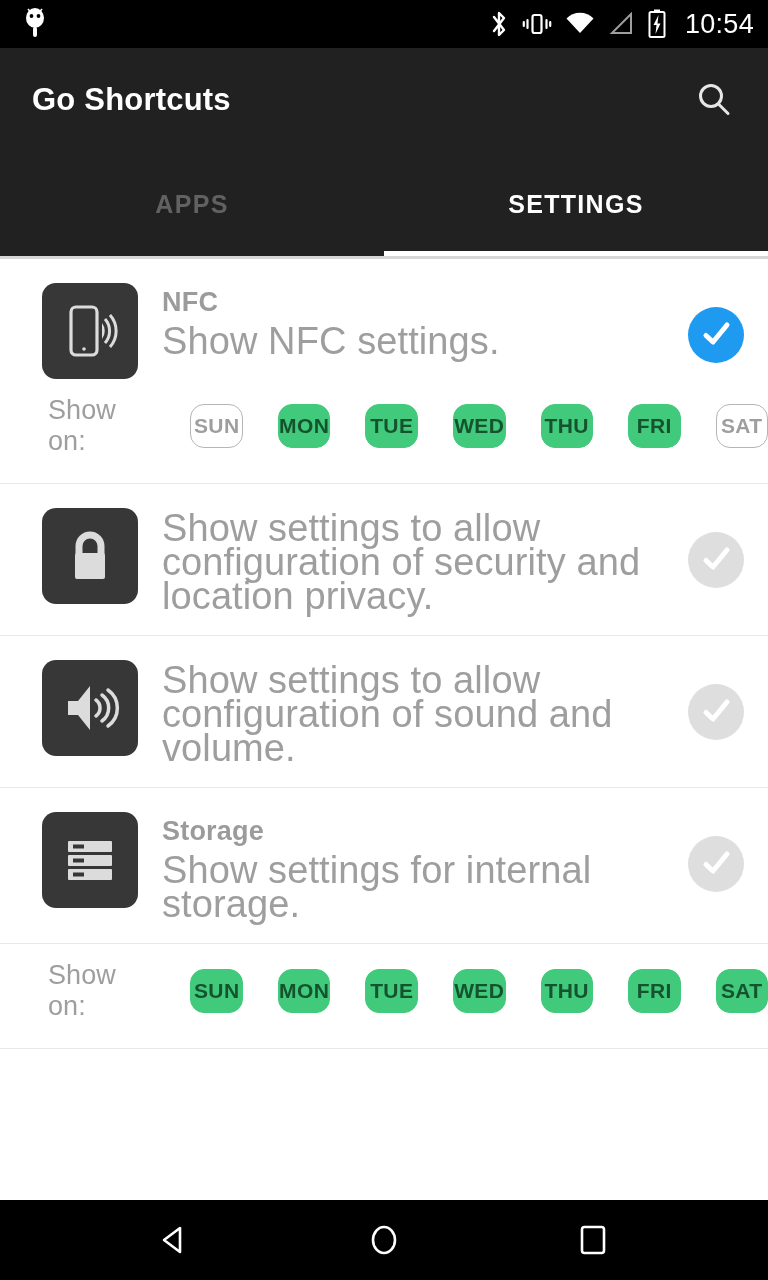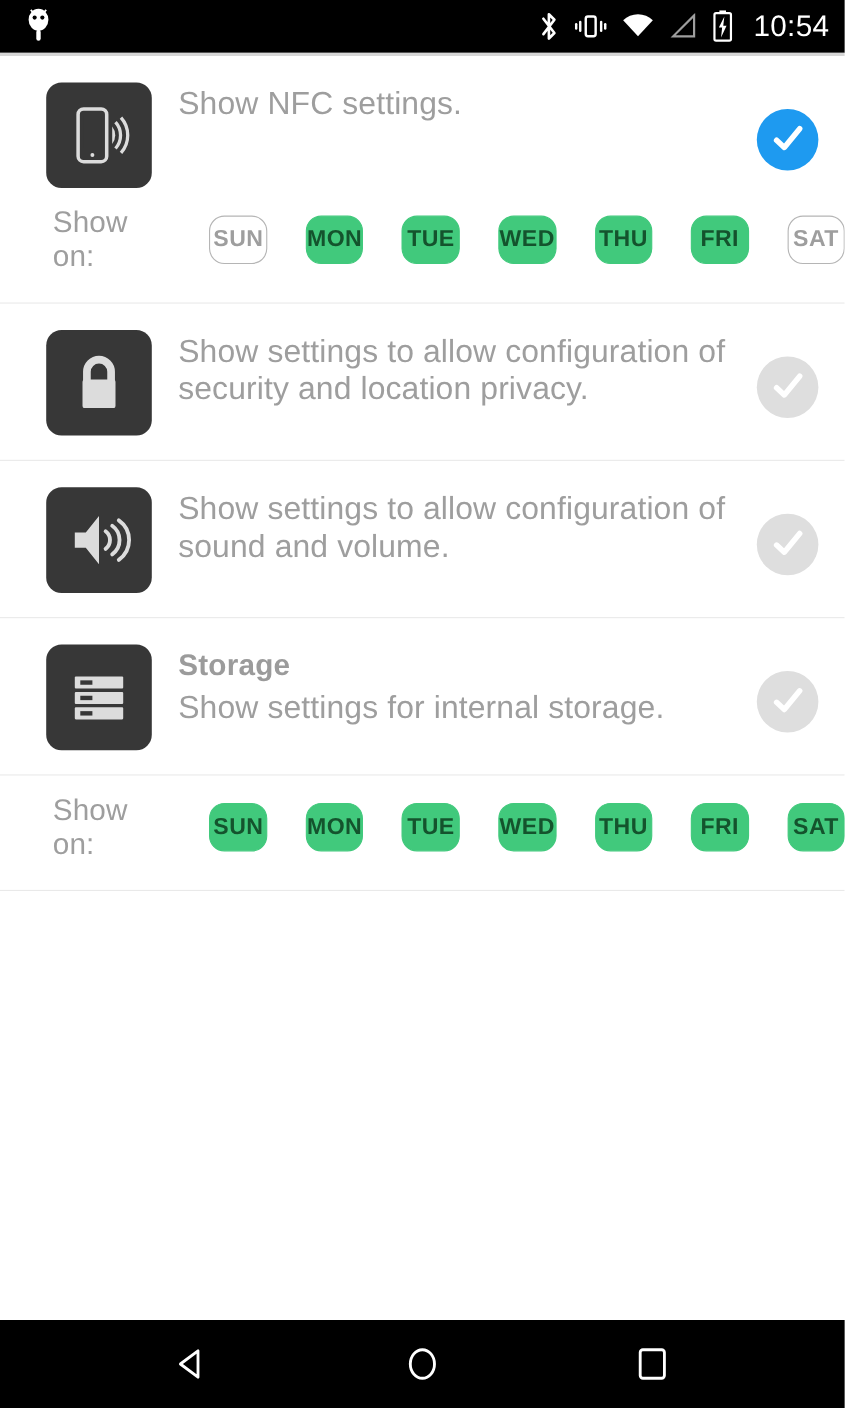--- a/index.html
+++ b/index.html
@@ -61,21 +61,21 @@
     width: 96px; height: 96px; flex: 0 0 96px;
     background: #373737; border-radius: 14px;
     display: flex; align-items: center; justify-content: center;
   }
   .row-text { flex: 1 1 auto; padding-left: 24px; padding-right: 12px; min-width: 0; }
   .row-title {
     font-size: 27px; font-weight: 700; color: #9b9b9b;
     line-height: 38px; letter-spacing: .2px;
   }
   .row-desc {
-    font-size: 29px; font-weight: 400; color: #9e9e9e;
+    font-size: 38px; font-weight: 400; color: #9e9e9e;
     line-height: 34px; letter-spacing: .1px; padding-top: 3px;
   }
   .check {
     flex: 0 0 56px; width: 56px; height: 56px; border-radius: 50%;
     display: flex; align-items: center; justify-content: center;
     margin-top: 24px;
   }
   .check.on  { background: #1e9af0; }
   .check.off { background: #dedede; }
 
@@ -137,37 +137,54 @@
       </svg>
       <svg class="sicon" width="20" height="30" viewBox="0 0 20 30">
         <rect x="7" y="0.5" width="6" height="2.5" fill="#fff"></rect>
         <rect x="2.5" y="3" width="15" height="25" rx="1.5" fill="none" stroke="#fff" stroke-width="2"></rect>
         <path d="M11.5 6 L6.5 16 L9.5 16 L8.5 25 L13.5 14.5 L10.5 14.5 Z" fill="#fff"></path>
       </svg>
       <span class="status-time">10:54</span>
     </div>
   </div>
 
+  <div class="app-bar">
+    <div class="app-bar-top">
+      <div class="app-title">Go Shortcuts</div>
+      <div class="search-btn">
+        <svg width="42" height="42" viewBox="0 0 42 42">
+          <circle cx="18" cy="17" r="10.5" fill="none" stroke="#e6e6e6" stroke-width="3"></circle>
+          <line x1="25.5" y1="25" x2="35" y2="34.5" stroke="#e6e6e6" stroke-width="3" stroke-linecap="round"></line>
+        </svg>
+      </div>
+    </div>
+    <div class="tabs">
+      <div class="tab inactive">APPS</div>
+      <div class="tab active">SETTINGS</div>
+      <div class="tab-indicator"></div>
+    </div>
+  </div>
   <div class="tabs-underline"></div>
 
   <div class="list">
 
     <div class="row">
       <div class="row-main">
         <div class="app-icon">
           <svg width="64" height="64" viewBox="0 0 64 64">
             <rect x="13" y="8" width="26" height="48" rx="5" fill="none" stroke="#dcdcdc" stroke-width="3.2"></rect>
             <rect x="17.5" y="15" width="17" height="28" fill="#373737"></rect>
             <circle cx="26" cy="50" r="1.8" fill="#dcdcdc"></circle>
             <path d="M44 24 A13 13 0 0 1 44 40 L44 24 Z" fill="#dcdcdc"></path>
             <path d="M47 20 A18 18 0 0 1 47 44" fill="none" stroke="#dcdcdc" stroke-width="3"></path>
             <path d="M52 16 A24 24 0 0 1 52 48" fill="none" stroke="#dcdcdc" stroke-width="3"></path>
           </svg>
         </div>
         <div class="row-text">
+          <div class="row-title">NFC</div>
           <div class="row-desc">Show NFC settings.</div>
         </div>
         <div class="check on">
           <svg width="34" height="34" viewBox="0 0 34 34">
             <path d="M7 17.5 L14 24 L28 7" fill="none" stroke="#fff" stroke-width="5" stroke-linecap="round" stroke-linejoin="round"></path>
           </svg>
         </div>
       </div>
       <div class="days-row">
         <span class="days-label">Show on:</span>

